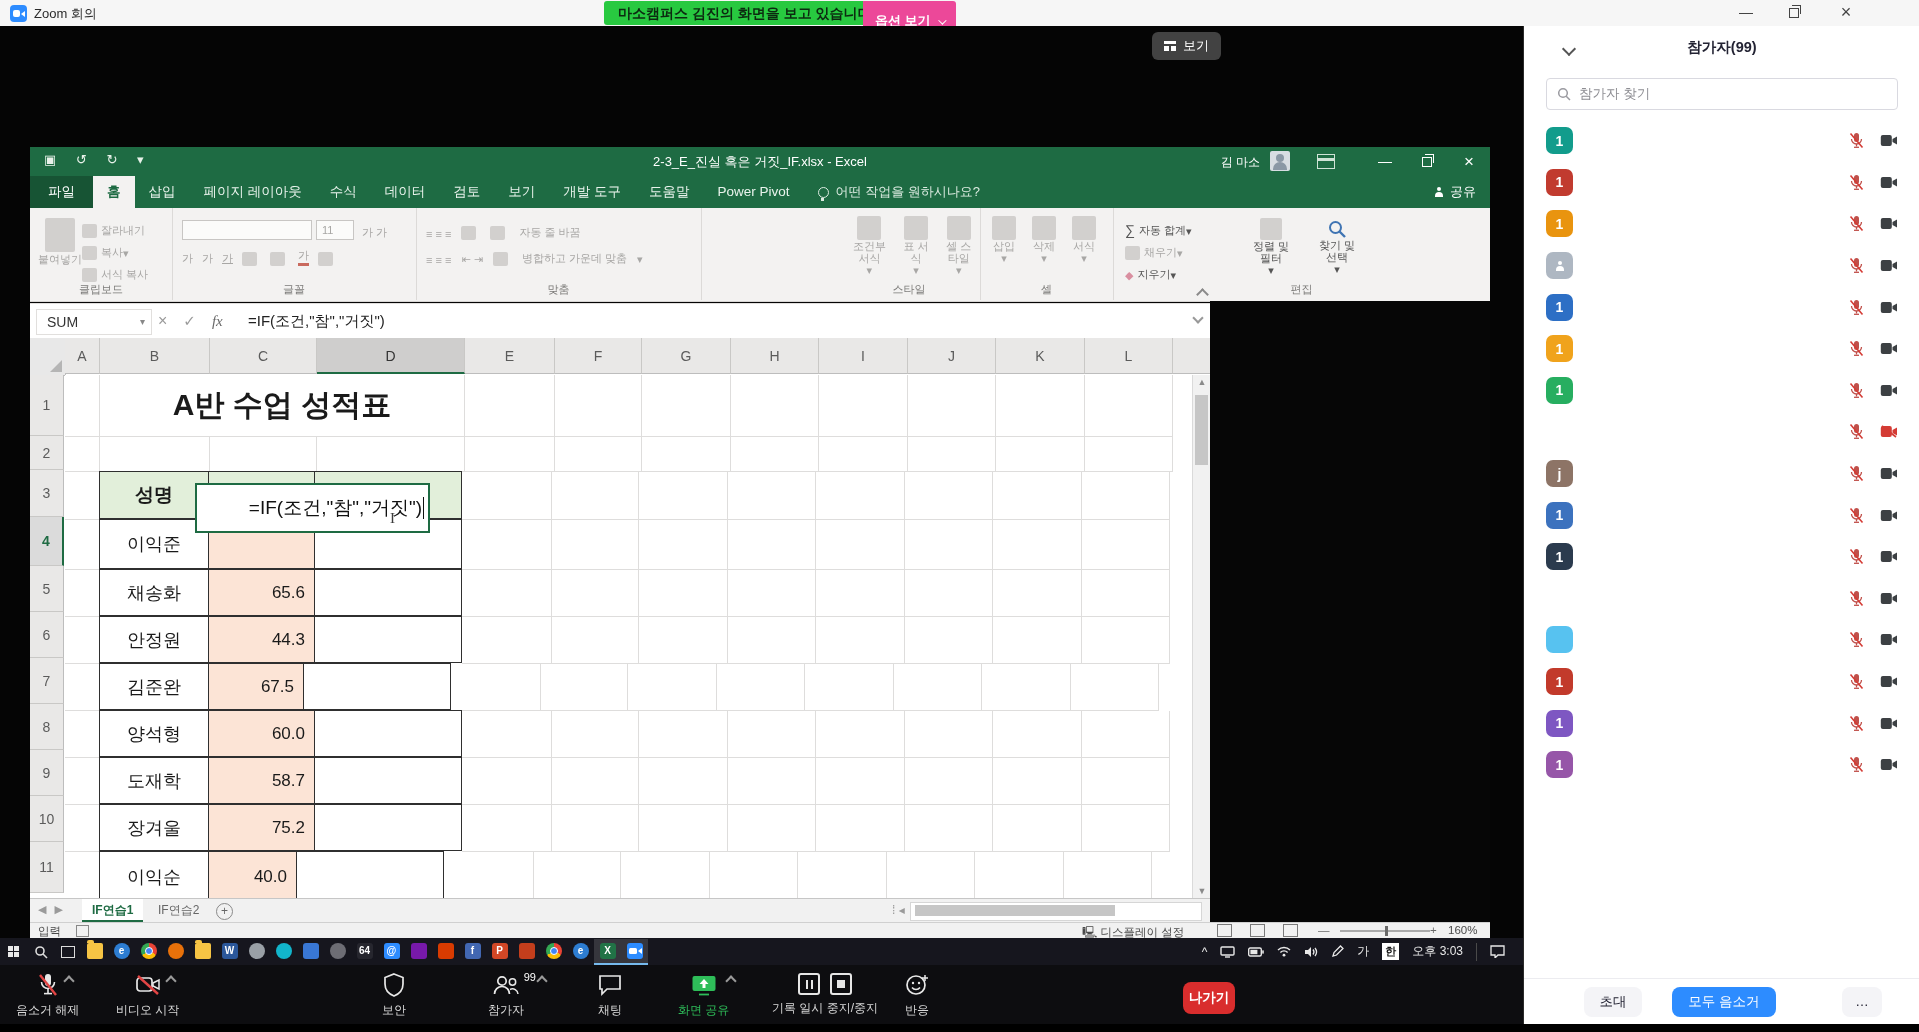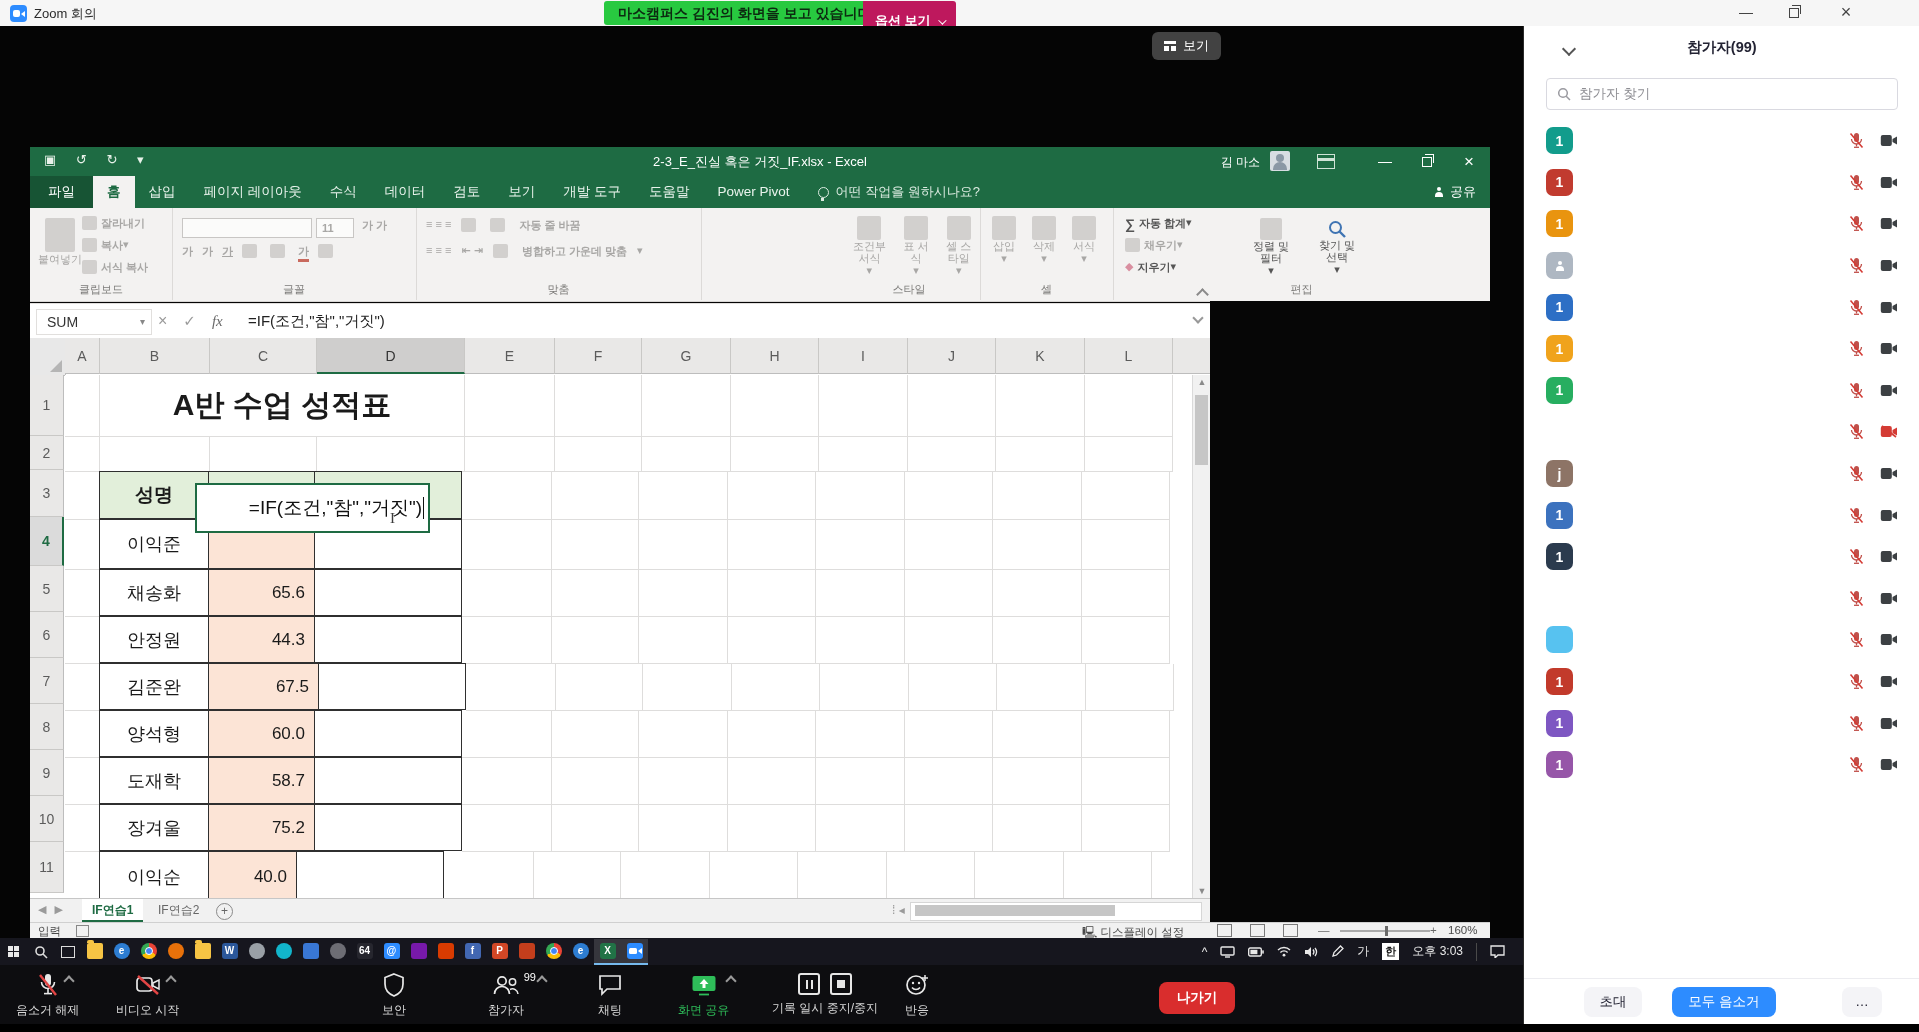--- a/index.html
+++ b/index.html
@@ -7,21 +7,21 @@
         font-family:"Liberation Sans","DejaVu Sans",sans-serif;}
   .flex{display:flex;align-items:center;}
 
   
   #zoom-topbar{position:absolute;left:0;top:0;width:1919px;height:26px;background:#f6f6f6;border-bottom:1px solid #2a2a2a;}
   #zt-appicon{position:absolute;left:10px;top:5px;width:17px;height:17px;border-radius:4px;background:#2D8CFF;}
   #zt-appicon::after{content:"";position:absolute;left:3px;top:5px;width:7px;height:7px;border-radius:2px;background:#fff;}
   #zt-appicon::before{content:"";position:absolute;right:2px;top:6px;border-top:3px solid transparent;border-bottom:3px solid transparent;border-right:4px solid #fff;}
   #zt-title{position:absolute;left:34px;top:5px;font-size:13px;color:#2b2b2b;}
   #zt-banner{position:absolute;left:604px;top:1px;height:24px;line-height:24px;padding:0 14px;background:#28C940;color:#0c2a10;font-size:14px;font-weight:bold;border-radius:3px 0 0 3px;}
-  #zt-options{position:absolute;left:863px;top:1px;height:24px;line-height:24px;padding:8px 12px;background:#be185d;color:#fff;font-size:13px;font-weight:bold;border-radius:0 3px 3px 0;cursor:pointer;}
+  #zt-options{position:absolute;left:863px;top:1px;height:24px;line-height:24px;padding:8px 12px;background:#ec4899;color:#fff;font-size:13px;font-weight:bold;border-radius:0 3px 3px 0;cursor:pointer;}
   #zt-options .chev{display:inline-block;width:5px;height:5px;border-right:1.5px solid #fff;border-bottom:1.5px solid #fff;transform:rotate(45deg) translateY(-2px);margin-left:7px;}
   .zt-ctrl{position:absolute;top:0;width:40px;height:25px;text-align:center;line-height:25px;color:#444;font-size:14px;cursor:pointer;}
   .restore-glyph{display:inline-block;width:8px;height:8px;border:1px solid #444;position:relative;top:1px;}
   .restore-glyph::before{content:"";position:absolute;left:2px;top:-4px;width:8px;height:8px;border:1px solid #444;border-bottom:none;border-left:none;}
 
   
   #share-area{position:absolute;left:0;top:26px;width:1523px;height:912px;background:#050505;overflow:hidden;}
   #view-btn{position:absolute;left:1152px;top:6px;height:28px;padding:0 12px;background:rgba(72,72,72,.92);border-radius:6px;color:#fff;font-size:13px;display:flex;align-items:center;gap:7px;cursor:pointer;}
   .grid-glyph{display:inline-block;width:12px;height:10px;background:
      linear-gradient(#fff,#fff) 0 0/12px 3px no-repeat,
@@ -54,21 +54,21 @@
   .person-glyph::before{content:"";position:absolute;left:3px;top:0;width:4px;height:4px;border-radius:50%;background:#fff;}
   .person-glyph::after{content:"";position:absolute;left:1px;top:5px;width:8px;height:5px;border-radius:4px 4px 0 0;background:#fff;}
 
   
   .xl-ribbon{position:absolute;left:0;top:61px;width:1460px;height:93px;background:#f3f2f1;border-bottom:1px solid #d8d6d4;}
   .rib-group{position:absolute;top:0;height:92px;border-right:1px solid #dcdad8;}
   .rib-label{position:absolute;bottom:3px;left:0;width:100%;text-align:center;font-size:11px;color:#7c7b79;}
   .rib-dim{color:#a8a7a5;font-size:11px;}
   .ric{display:inline-block;width:15px;height:14px;background:#d2d0ce;border-radius:2px;vertical-align:middle;margin-right:4px;}
   .ric.big{width:30px;height:34px;margin:0;}
-  .rib-row{height:22px;display:flex;align-items:flex-start;font-weight:bold;}
+  .rib-row{height:22px;display:flex;align-items:flex-end;}
   .rib-box{height:18px;border:1px solid #c8c6c4;background:#fbfbfa;color:#a8a7a5;font-size:11px;line-height:18px;padding:0 5px;}
   .rib-col{display:inline-flex;flex-direction:column;align-items:center;font-size:11px;color:#a8a7a5;line-height:12px;text-align:center;margin:0 4px;}
   .rib-chevup{position:absolute;left:1168px;top:82px;width:7px;height:7px;border-left:2px solid #8a8a8a;border-top:2px solid #8a8a8a;transform:rotate(45deg);}
 
   
   .xl-formula{position:absolute;left:0;top:156px;width:1180px;height:35px;background:#fff;border-bottom:1px solid #d4d2d0;border-top:1px solid #e1dfdd;}
   .namebox{position:absolute;left:6px;top:5px;width:104px;height:24px;border:1px solid #e1dfdd;font-size:14px;color:#333;line-height:24px;padding-left:10px;}
   .namebox .dd{position:absolute;right:6px;top:0;color:#888;font-size:10px;}
   .fb-btns{position:absolute;left:128px;top:5px;height:24px;line-height:24px;color:#9a9a9a;font-size:15px;display:flex;gap:16px;align-items:center;}
   .fb-fx{font-family:"Liberation Serif",serif;font-style:italic;color:#6a6a6a;}
@@ -143,21 +143,21 @@
   #tray svg{display:block;}
   .lang-box{background:#fff;color:#111;font-size:11px;font-weight:bold;padding:1px 3px;}
   .tray-sep{width:1px;height:18px;background:#4a4a4a;}
 
   
   #zoom-toolbar{position:absolute;left:0;top:965px;width:1523px;height:67px;background:#0d0d10;}
   .zb{position:absolute;top:8px;display:flex;flex-direction:column;align-items:center;gap:5px;color:#d9d9d9;font-size:12px;cursor:pointer;white-space:nowrap;}
   .zb .caret{position:absolute;right:-14px;top:4px;width:6px;height:6px;border-left:2px solid #9a9a9a;border-top:2px solid #9a9a9a;transform:rotate(45deg);}
   .zb svg{display:block;}
   .badge99{font-size:11px;color:#fff;position:absolute;top:-2px;right:-16px;}
-  #leave-btn{position:absolute;right:288px;top:17px;width:76px;height:32px;background:#d92d2d;color:#fff;border-radius:8px;text-align:center;line-height:32px;font-size:13.5px;font-weight:bold;cursor:pointer;}
+  #leave-btn{position:absolute;right:288px;top:17px;width:52px;height:32px;background:#d92d2d;color:#fff;border-radius:8px;text-align:center;line-height:32px;font-size:13.5px;font-weight:bold;cursor:pointer;}
   .rec-pair{display:flex;gap:10px;align-items:center;height:22px;}
   .rp-box{width:18px;height:18px;border:2px solid #e6e6e6;border-radius:3px;display:flex;align-items:center;justify-content:center;}
 
   
   #participants{position:absolute;left:1523px;top:26px;width:396px;height:998px;background:#fff;border-left:1px solid #2a2a2a;}
   #pp-chev{position:absolute;left:40px;top:18px;width:8px;height:8px;border-left:2px solid #555;border-bottom:2px solid #555;transform:rotate(-45deg);cursor:pointer;}
   #pp-title{position:absolute;left:0;top:12px;width:396px;text-align:center;font-size:14.5px;color:#232333;font-weight:bold;}
   #pp-search{position:absolute;left:22px;top:52px;width:352px;height:32px;border:1px solid #d9d9e0;border-radius:4px;box-sizing:border-box;display:flex;align-items:center;gap:8px;padding:0 10px;color:#8e8e93;font-size:13.5px;background:#fff;}
   #plist{position:absolute;left:0;top:94px;width:396px;}
   .prow{height:41.6px;display:flex;align-items:center;padding:0 22px;cursor:pointer;}
@@ -440,21 +440,21 @@
               <div class="c " style="width: 89px; height: 47px;"></div>
               <div class="c " style="width: 88px; height: 47px;"></div>
               <div class="c " style="width: 89px; height: 47px;"></div>
               <div class="c " style="width: 88px; height: 47px;"></div>
               <div class="c " style="width: 89px; height: 47px;"></div>
               <div class="c " style="width: 88px; height: 47px;"></div>
             </div>
             <div class="cellrow" style="height: 47px;">
               <div class="c " style="width: 35px; height: 47px;"></div>
               <div class="c tbl" style="width: 110px; height: 47px;">김준완</div>
-              <div class="c tbl peach" style="width: 111px; height: 47px;">67.5</div>
+              <div class="c tbl peach" style="width: 96px; height: 47px;">67.5</div>
               <div class="c tbl" style="width: 148px; height: 47px;"></div>
               <div class="c " style="width: 90px; height: 47px;"></div>
               <div class="c " style="width: 87px; height: 47px;"></div>
               <div class="c " style="width: 89px; height: 47px;"></div>
               <div class="c " style="width: 88px; height: 47px;"></div>
               <div class="c " style="width: 89px; height: 47px;"></div>
               <div class="c " style="width: 88px; height: 47px;"></div>
               <div class="c " style="width: 89px; height: 47px;"></div>
               <div class="c " style="width: 88px; height: 47px;"></div>
             </div>

